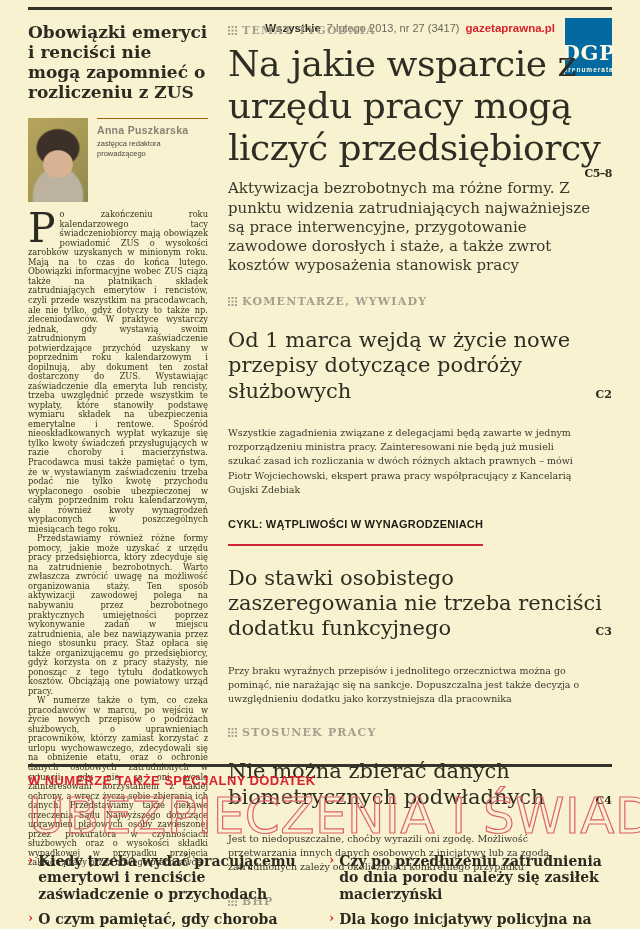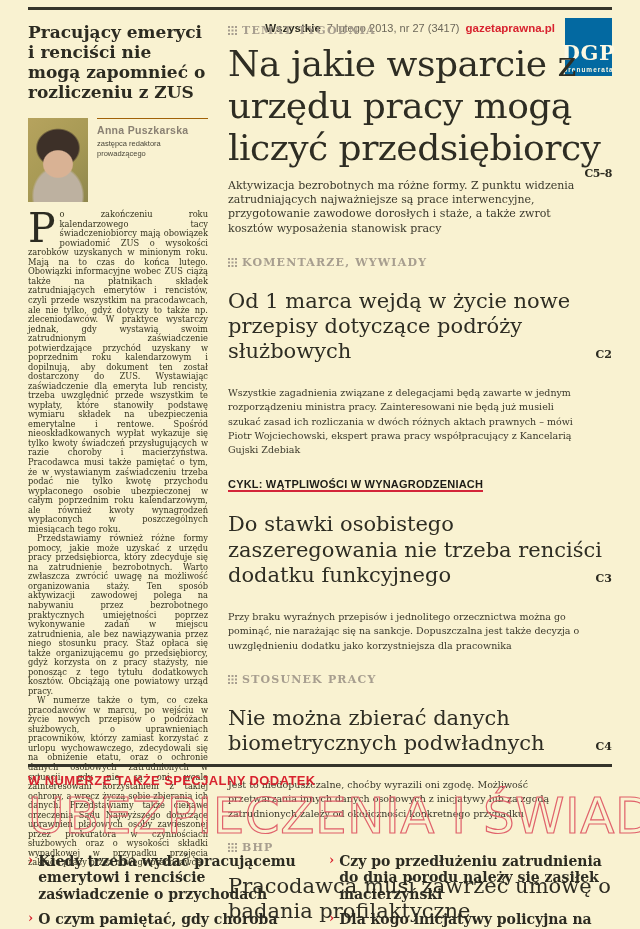--- a/index.html
+++ b/index.html
@@ -60,30 +60,30 @@
   .bodycopy p{ margin:0; }
   .bodycopy p + p{ text-indent:9px; }
   .dropcap{ float:left; font-size:41px; line-height:33px; padding:2px 4px 0 0; color:#2c2b21; }
 
   
   .kicker{ display:flex; align-items:center; gap:5px;
            font-size:11px; font-weight:bold; letter-spacing:1.2px; color:#a79e8f; }
   .kicker svg{ display:block; }
   .kicker-red{ display:inline-block; font-family:"Liberation Sans", sans-serif;
                font-weight:bold; font-size:11px; letter-spacing:0.2px; color:#1d1c16;
-               border-bottom:2px solid #d32539; padding-bottom:0; }
+               border-bottom:2px solid #d32539; padding-bottom:14px; }
   .section{ position:relative; }
   .s0{ margin-top:14px; }
   .h-xl{ font-size:36px; line-height:1.17; font-weight:normal; color:#2e2d23;
          letter-spacing:-0.5px; margin-top:6px; position:relative; }
   .h-md{ font-size:21px; line-height:1.2; font-weight:normal; color:#2e2d23;
          margin-top:20px; position:relative; }
   .pagenum{ position:absolute; right:0; bottom:3px; font-size:11px; font-weight:bold; color:#2c2b21; }
   .h-xl .pagenum{ bottom:-12px; }
-  .lede-xl{ font-size:11px; line-height:1.28; color:#3a382b; margin-top:10px; padding-right:20px; }
+  .lede-xl{ font-size:15px; line-height:1.28; color:#3a382b; margin-top:10px; padding-right:20px; }
   .lede-sm{ font-size:9.5px; line-height:1.5; color:#3a382b; margin-top:22px; padding-right:30px; }
   .gap-a{ margin-top:16px; } .gap-b{ margin-top:20px; }
 
   
   .bottom{ position:absolute; left:28px; right:28px; top:764px; }
   .rule-thin{ height:1px; background:#8b8779; }
   .bottom-kicker{ font-family:"Liberation Sans", sans-serif; font-weight:bold; font-size:13px;
                   letter-spacing:0.4px; color:#d8232f; margin-top:8px; }
   .bottom-title{ font-family:"DejaVu Sans", sans-serif; font-size:50px; line-height:1;
                  letter-spacing:0.5px; white-space:nowrap; margin-top:3px;
@@ -108,21 +108,21 @@
       <span class="logo-dgp">DGP</span>
       <span class="logo-sub">prenumerata</span>
     </div>
   </div>
 
   <div class="rule-thick"></div>
 
   <div class="content">
 
     <div class="col-left">
-      <div class="lede-head">Pracujący emeryci i renciści nie mogą zapomnieć o rozliczeniu z ZUS</div>
+      <div class="lede-head">Obowiązki emeryci i renciści nie mogą zapomnieć o rozliczeniu z ZUS</div>
       <div class="author">
         <div class="photo"></div>
         <div class="author-info">
           <div class="author-name">Anna Puszkarska</div>
           <div class="author-role">zastępca redaktora prowadzącego</div>
         </div>
       </div>
       <div class="bodycopy">
         <p><span class="dropcap">P</span><span>o zakończeniu roku kalendarzowego tacy świadczeniobiorcy mają obowiązek powiadomić ZUS o wysokości zarobków uzyskanych w minionym roku. Mają na to czas do końca lutego. Obowiązki informacyjne wobec ZUS ciążą także na płatnikach składek zatrudniających emerytów i rencistów, czyli przede wszystkim na pracodawcach, ale nie tylko, gdyż dotyczy to także np. zleceniodawców. W praktyce wystarczy jednak, gdy wystawią swoim zatrudnionym zaświadczenie potwierdzające przychód uzyskany w poprzednim roku kalendarzowym i dopilnują, aby dokument ten został dostarczony do ZUS. Wystawiając zaświadczenie dla emeryta lub rencisty, trzeba uwzględnić przede wszystkim te wypłaty, które stanowiły podstawę wymiaru składek na ubezpieczenia emerytalne i rentowe. Spośród nieoskładkowanych wypłat wykazuje się tylko kwoty świadczeń przysługujących w razie choroby i macierzyństwa. Pracodawca musi także pamiętać o tym, że w wystawianym zaświadczeniu trzeba podać nie tylko kwotę przychodu wypłaconego osobie ubezpieczonej w całym poprzednim roku kalendarzowym, ale również kwoty wynagrodzeń wypłaconych w poszczególnych miesiącach tego roku.</span></p>
         <p>Przedstawiamy również różne formy pomocy, jakie może uzyskać z urzędu pracy przedsiębiorca, który zdecyduje się na zatrudnienie bezrobotnych. Warto zwłaszcza zwrócić uwagę na możliwość organizowania staży. Ten sposób aktywizacji zawodowej polega na nabywaniu przez bezrobotnego praktycznych umiejętności poprzez wykonywanie zadań w miejscu zatrudnienia, ale bez nawiązywania przez niego stosunku pracy. Staż opłaca się także organizującemu go przedsiębiorcy, gdyż korzysta on z pracy stażysty, nie ponosząc z tego tytułu dodatkowych kosztów. Obciążają one powiatowy urząd pracy.</p>

